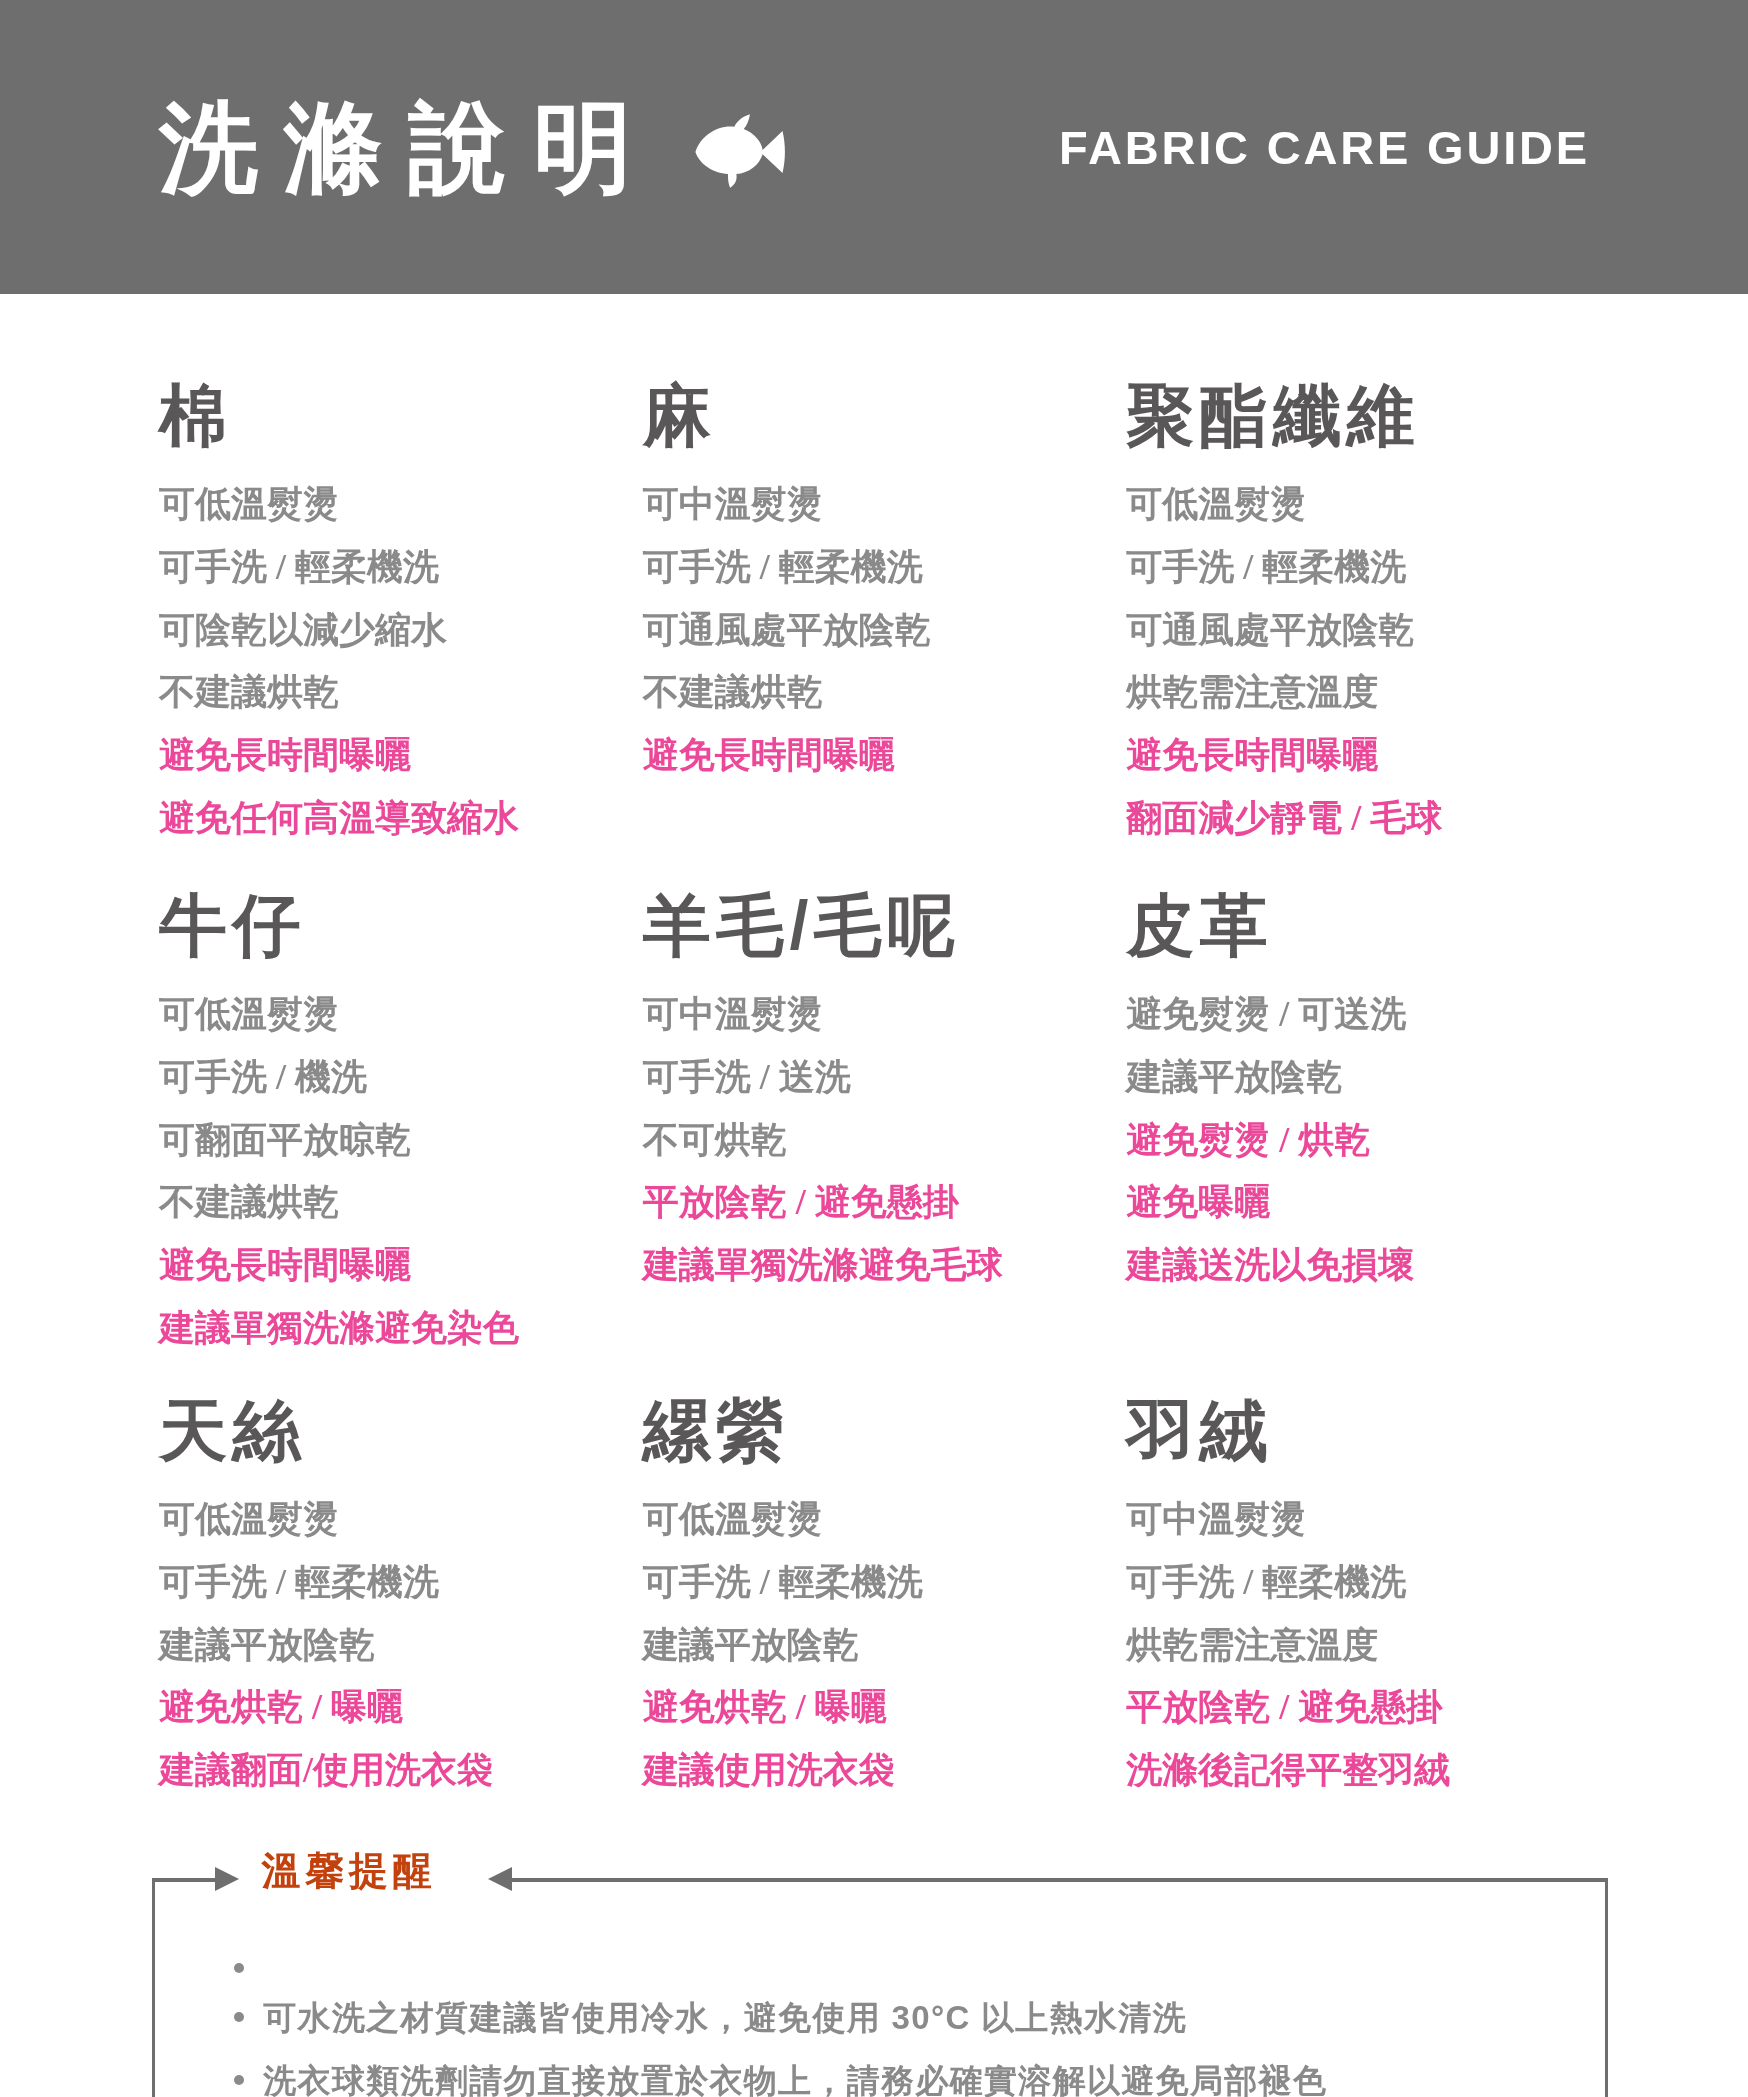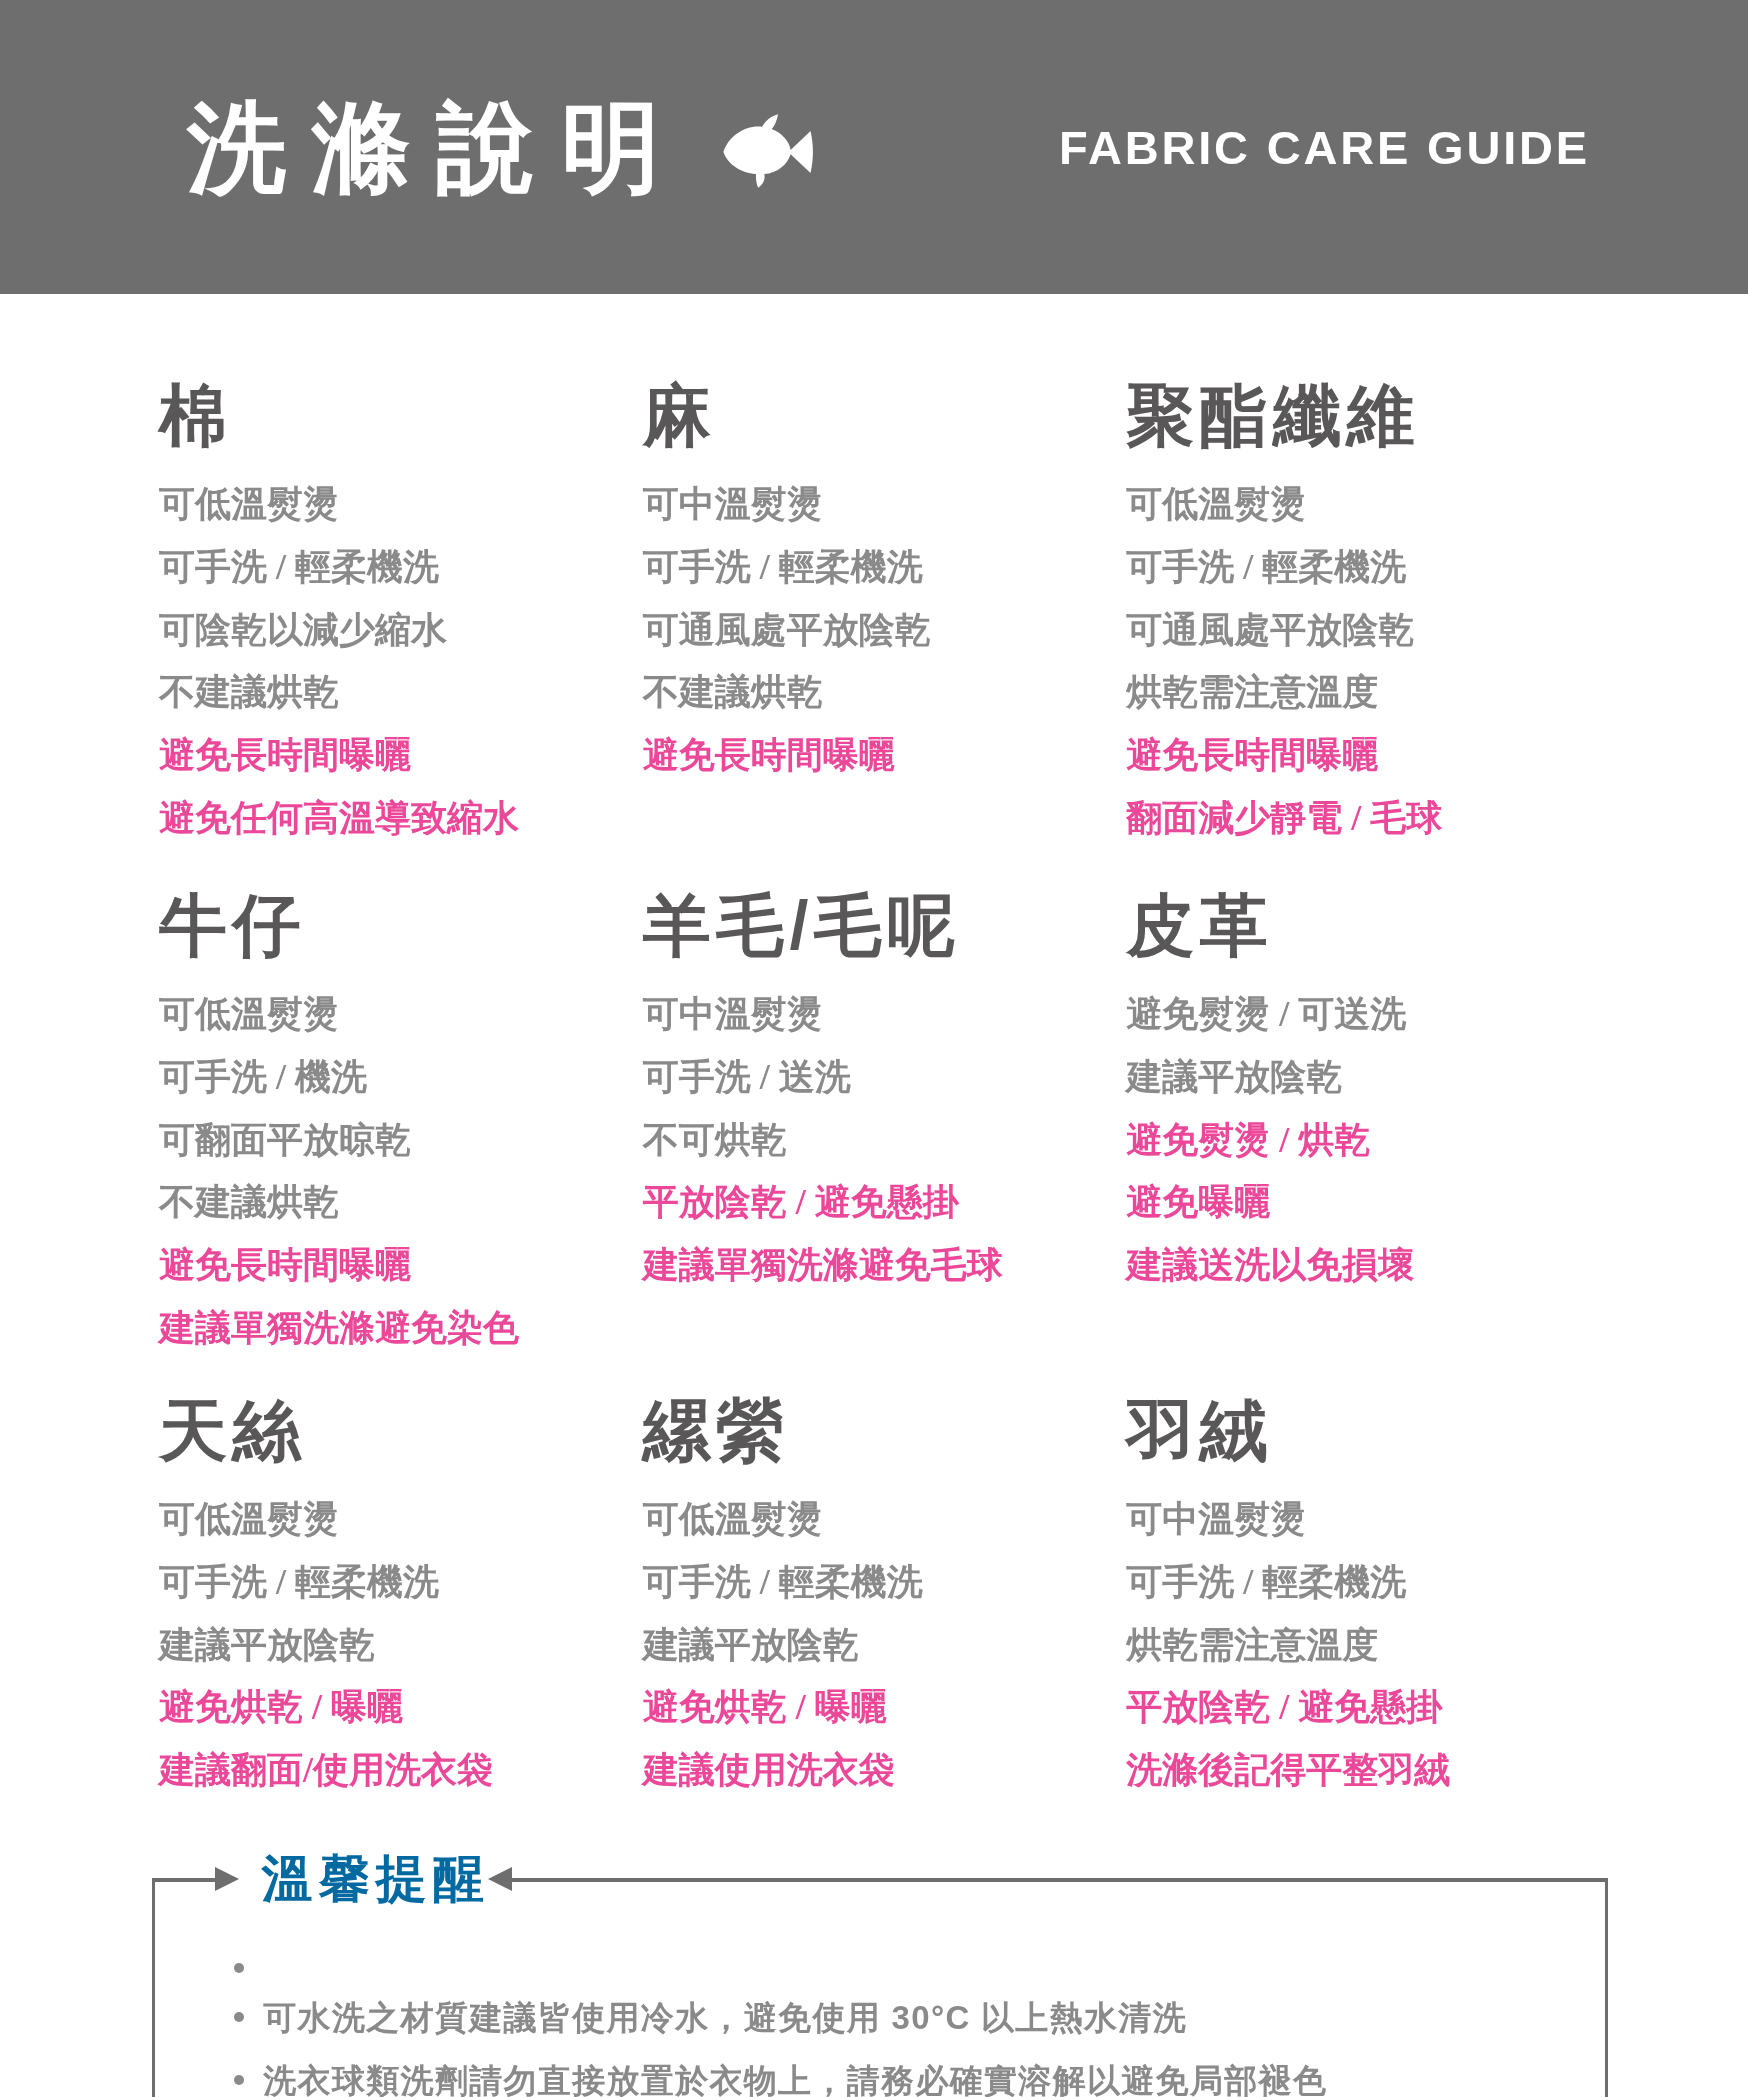--- a/index.html
+++ b/index.html
@@ -10,21 +10,21 @@
     font-weight:bold;
     overflow:hidden;
   }
   
   .header{
     position:absolute;left:0;top:0;width:1748px;height:294px;
     background:#6e6e6e;
     display:flex;align-items:center;justify-content:space-between;
     box-sizing:border-box;padding:0 158px 0 159px;
   }
-  .header-left{display:flex;align-items:center;gap:29px;color:#ffffff;margin-left:28px;}
+  .header-left{display:flex;align-items:center;gap:29px;color:#ffffff;}
   .header-title{
     font-size:99px;letter-spacing:0.26em;color:#ffffff;line-height:1;white-space:nowrap;
   }
   .fish{width:105px;height:76px;flex:0 0 auto;margin-top:8.4px;}
   .fish path{fill:#ffffff;}
   .header-sub{
     color:#ffffff;font-size:47px;letter-spacing:0.06em;line-height:1;white-space:nowrap;
   }
   
   .grid{
@@ -53,21 +53,21 @@
   .arrow-right{
     position:absolute;left:63px;top:-12.6px;width:0;height:0;
     border-left:24px solid #6e6e6e;border-top:12.6px solid transparent;border-bottom:12.6px solid transparent;
   }
   .arrow-left{
     position:absolute;left:336px;top:-12.6px;width:0;height:0;
     border-right:24px solid #6e6e6e;border-top:12.6px solid transparent;border-bottom:12.6px solid transparent;
   }
   .reminder-title{
     position:absolute;left:102px;top:-33px;
-    font-size:51px;color:#0369a1;letter-spacing:0.12em;line-height:1.25;
+    font-size:39px;color:#c2410c;letter-spacing:0.12em;line-height:1.25;
     background:#ffffff;padding:0 7.6px;white-space:nowrap;
   }
   .bullets{position:absolute;left:82px;top:70px;right:46px;margin:0;padding:0;list-style:none;}
   .bullets li{
     display:flex;align-items:flex-start;gap:19.3px;
     margin:0 0 27px 0;
     font-size:33px;line-height:1.1;color:#8a8a8a;letter-spacing:0.04em;white-space:nowrap;
   }
   .dot{flex:0 0 auto;width:10px;height:10px;border-radius:50%;background:#8a8a8a;margin-top:12.6px;}
 </style>

